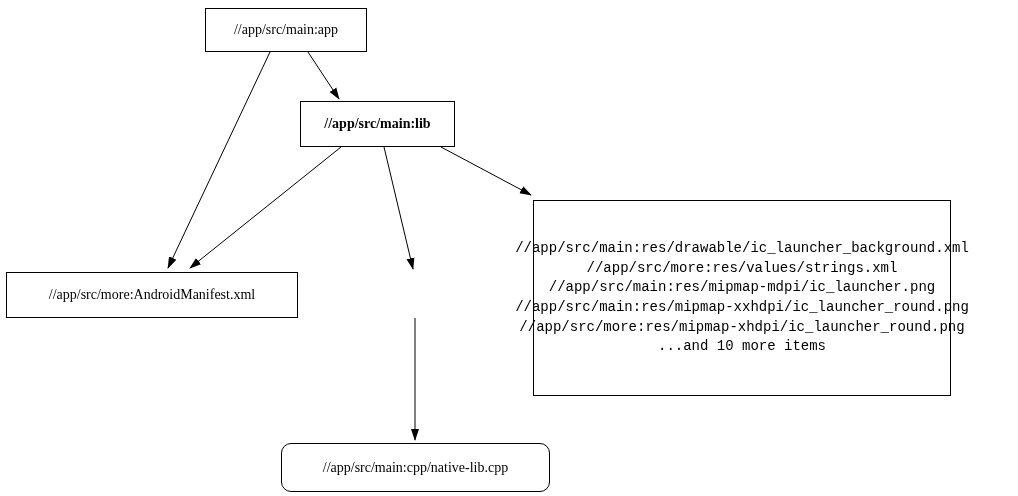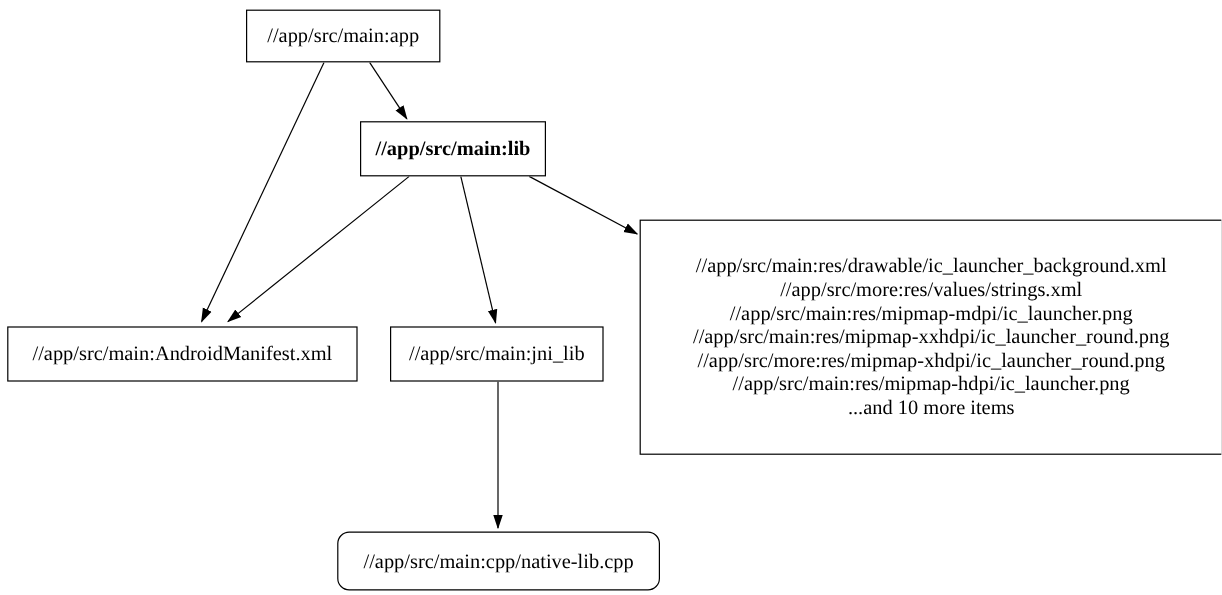--- a/index.html
+++ b/index.html
@@ -25,29 +25,29 @@
   .node {
     position: absolute;
     box-sizing: border-box;
     border: 1px solid #000000;
     background: #ffffff;
     display: flex;
     flex-direction: column;
     align-items: center;
     justify-content: center;
     text-align: right;
-    font-size: 17px;
+    font-size: 14px;
     line-height: 19.6px;
     white-space: nowrap;
   }
   .node-app      { left: 205px; top: 8px;   width: 162px; height: 44px; }
   .node-lib      { left: 300px; top: 101px; width: 155px; height: 46px; font-weight: bold; }
   .node-manifest { left: 6px;   top: 272px; width: 292px; height: 46px; }
   .node-jni     { left: 325px; top: 272px; width: 178px; height: 46px; }
-  .node-res      { left: 533px; top: 183px; width: 486px; height: 196px; }
+  .node-res      { left: 533px; top: 200px; width: 418px; height: 196px; font-family: Liberation Mono, monospace; }
   .node-native   { left: 281px; top: 443px; width: 269px; height: 49px; border-radius: 10px; }
 </style>
 </head>
 <body>
 
 <div class="canvas">
 
   <svg class="edges" width="1018" height="496">
     <defs>
       <marker id="arrow" markerWidth="12" markerHeight="10" refX="11" refY="5" orient="auto" markerUnits="userSpaceOnUse">
@@ -64,34 +64,30 @@
 
   <div class="node node-app">
     <span>//app/src/main:app</span>
   </div>
 
   <div class="node node-lib">
     <span>//app/src/main:lib</span>
   </div>
 
   <div class="node node-manifest">
-    <span>//app/src/main:AndroidManifest.xml</span>
+    <span>//app/src/more:AndroidManifest.xml</span>
   </div>
 
-  <div class="node node-jni">
-    <span>//app/src/main:jni_lib</span>
-  </div>
 
   <div class="node node-res">
     <span>//app/src/main:res/drawable/ic_launcher_background.xml</span>
     <span>//app/src/more:res/values/strings.xml</span>
     <span>//app/src/main:res/mipmap-mdpi/ic_launcher.png</span>
     <span>//app/src/main:res/mipmap-xxhdpi/ic_launcher_round.png</span>
     <span>//app/src/more:res/mipmap-xhdpi/ic_launcher_round.png</span>
-    <span>//app/src/main:res/mipmap-hdpi/ic_launcher.png</span>
     <span>...and 10 more items</span>
   </div>
 
   <div class="node node-native">
     <span>//app/src/main:cpp/native-lib.cpp</span>
   </div>
 
 </div>
 
 </body></html>

